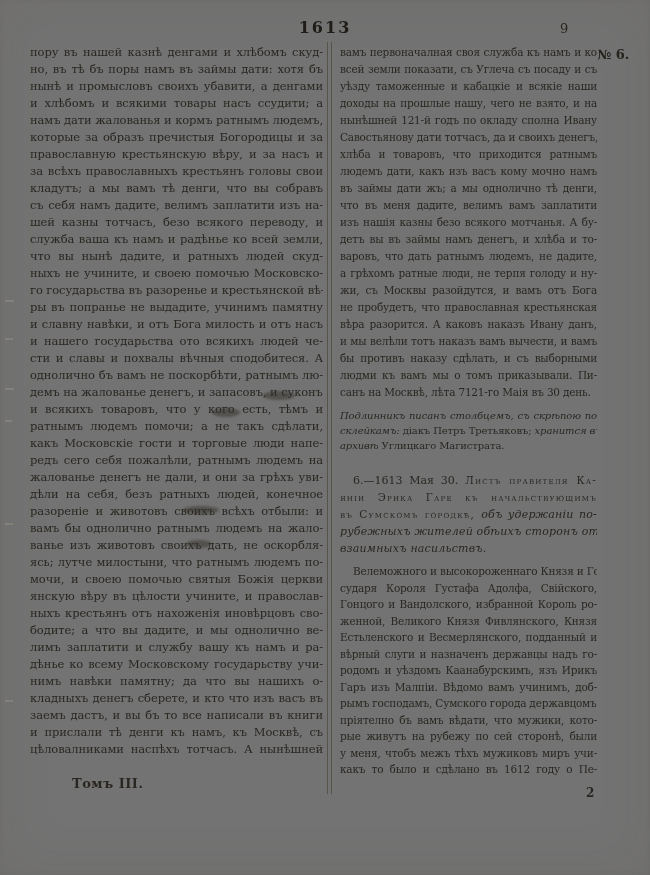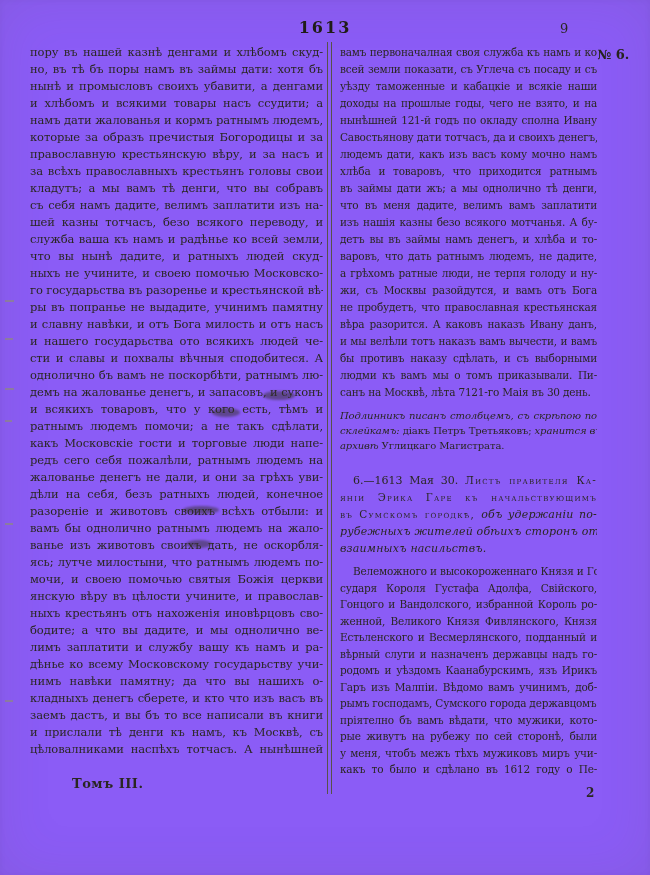--- a/index.html
+++ b/index.html
@@ -1,18 +1,18 @@
 <!DOCTYPE html>
 <html><head>
 <meta charset="utf-8">
 <style>
   html,body { margin:0; padding:0; background:#9a978f; }
   .page {
     position:relative; width:650px; height:875px; margin:0 auto;
-    background:#8b5cf6;
+    background:#737373;
     box-shadow: inset 0 0 55px rgba(90,80,60,0.10), inset 0 0 6px rgba(0,0,0,0.05);
     font-family:"DejaVu Serif", serif;
     color:#2a2722;
     overflow:hidden;
   }
   .year-header {
     position:absolute; top:18px; left:0; width:650px; text-align:center;
     font-size:16px; font-weight:bold; letter-spacing:2px; color:#201d18;
   }
   .page-number { position:absolute; top:21px; left:560px; font-size:13px; }
@@ -105,25 +105,25 @@
         <div class="line"><span>и прислали тѣ денги къ намъ, къ Москвѣ, съ</span></div>
         <div class="line"><span>цѣловалниками наспѣхъ тотчасъ. А нынѣшней</span></div>
       </div>
   </div>
 
   <div class="col col-right">
     <div class="body1">
         <div class="line"><span>вамъ первоначалная своя служба къ намъ и ко</span></div>
         <div class="line"><span>всей земли показати, съ Углеча съ посаду и съ</span></div>
         <div class="line"><span>уѣзду таможенные и кабацкіе и всякіе наши</span></div>
-        <div class="line"><span>доходы на прошлые годы, чего не взято, и на</span></div>
+        <div class="line"><span>доходы на прошлые нашу, чего не взято, и на</span></div>
         <div class="line"><span>нынѣшней 121-й годъ по окладу сполна Ивану</span></div>
         <div class="line"><span>Савостьянову дати тотчасъ, да и своихъ денегъ,</span></div>
+        <div class="line"><span>хлѣба и товаровъ, что приходится ратнымъ</span></div>
         <div class="line"><span>людемъ дати, какъ изъ васъ кому мочно намъ</span></div>
-        <div class="line"><span>хлѣба и товаровъ, что приходится ратнымъ</span></div>
         <div class="line"><span>въ займы дати жъ; а мы однолично тѣ денги,</span></div>
         <div class="line"><span>что въ меня дадите, велимъ вамъ заплатити</span></div>
         <div class="line"><span>изъ нашія казны безо всякого мотчанья. А бу-</span></div>
         <div class="line"><span>детъ вы въ займы намъ денегъ, и хлѣба и то-</span></div>
         <div class="line"><span>варовъ, что дать ратнымъ людемъ, не дадите,</span></div>
         <div class="line"><span>а грѣхомъ ратные люди, не терпя голоду и ну-</span></div>
         <div class="line"><span>жи, съ Москвы разойдутся, и вамъ отъ Бога</span></div>
         <div class="line"><span>не пробудетъ, что православная крестьянская</span></div>
         <div class="line"><span>вѣра разорится. А каковъ наказъ Ивану данъ,</span></div>
         <div class="line"><span>и мы велѣли тотъ наказъ вамъ вычести, и вамъ</span></div>

